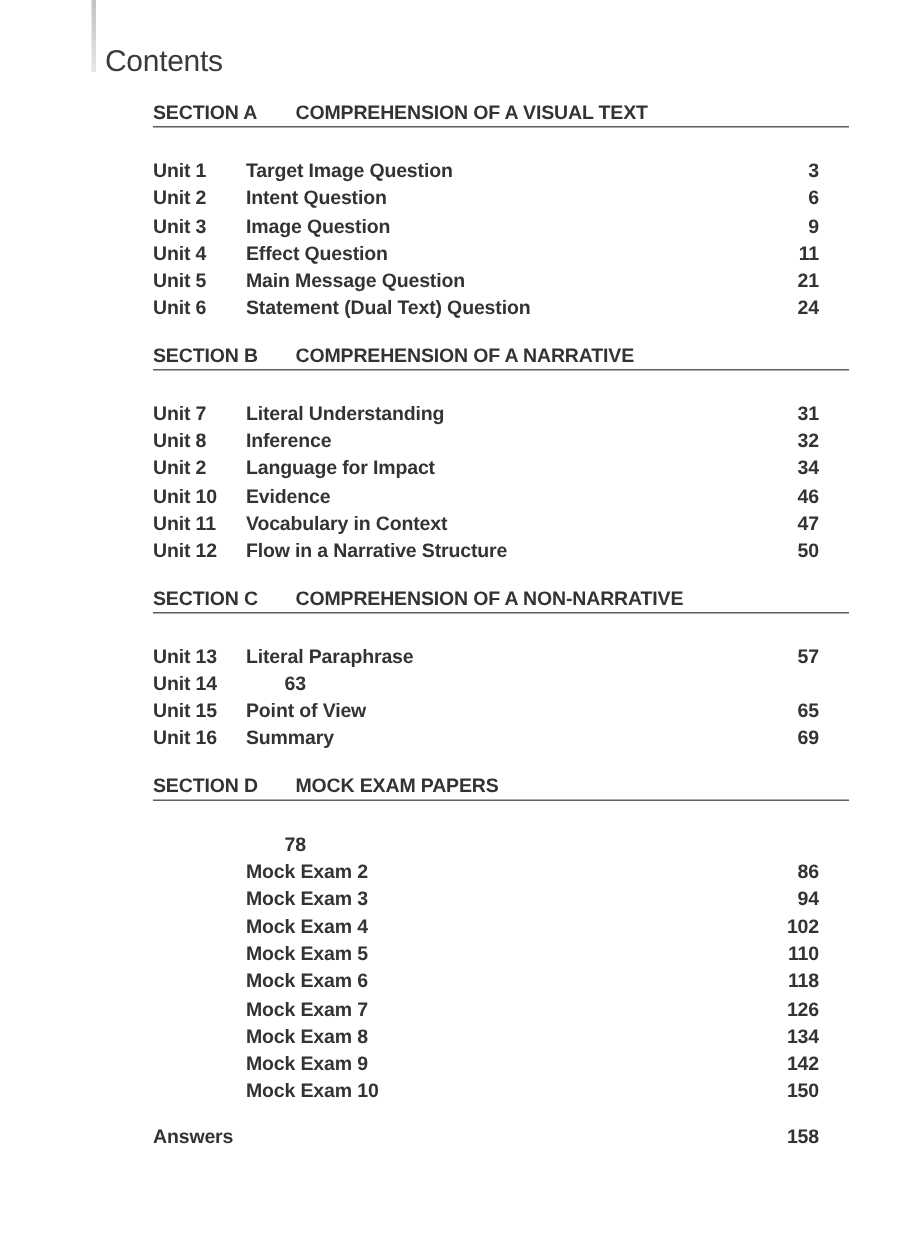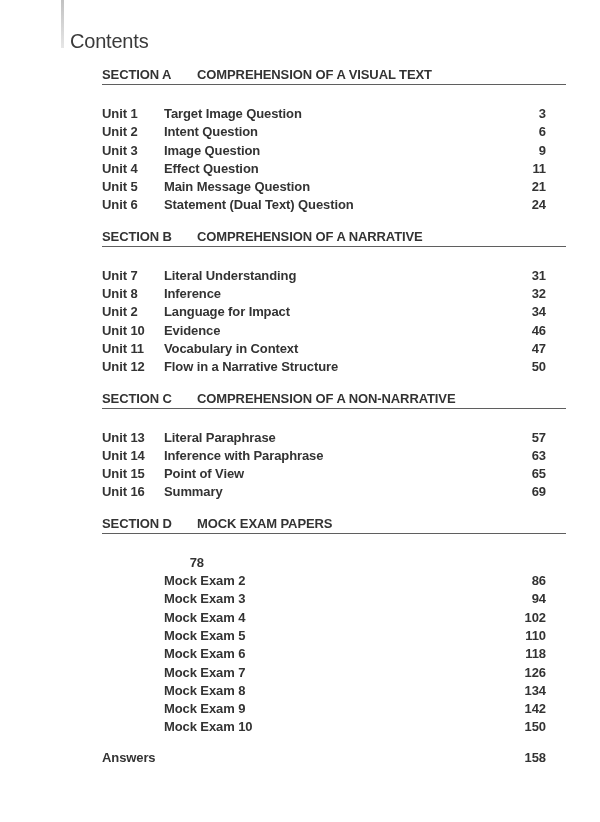--- a/index.html
+++ b/index.html
@@ -176,21 +176,20 @@
     </div>
     <div class="rows">
   <div class="row">
     <span class="col-unit">Unit 13</span>
     <span class="col-title">Literal Paraphrase</span>
     <span class="col-page">57</span>
   </div>
 
   <div class="row">
     <span class="col-unit">Unit 14</span>
-    <span class="col-title">Inference with Paraphrase</span>
     <span class="col-page">63</span>
   </div>
 
   <div class="row">
     <span class="col-unit">Unit 15</span>
     <span class="col-title">Point of View</span>
     <span class="col-page">65</span>
   </div>
 
   <div class="row">

